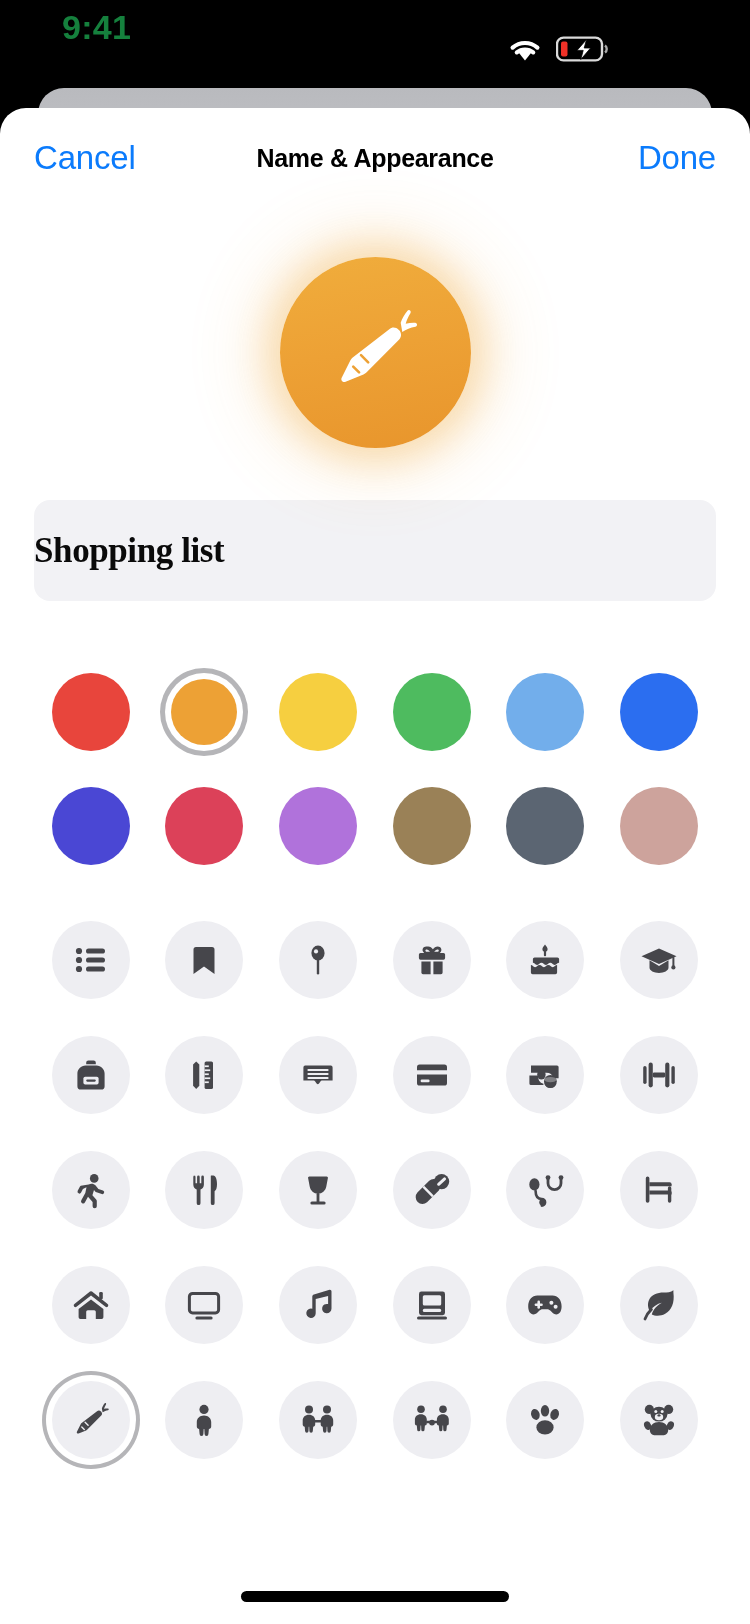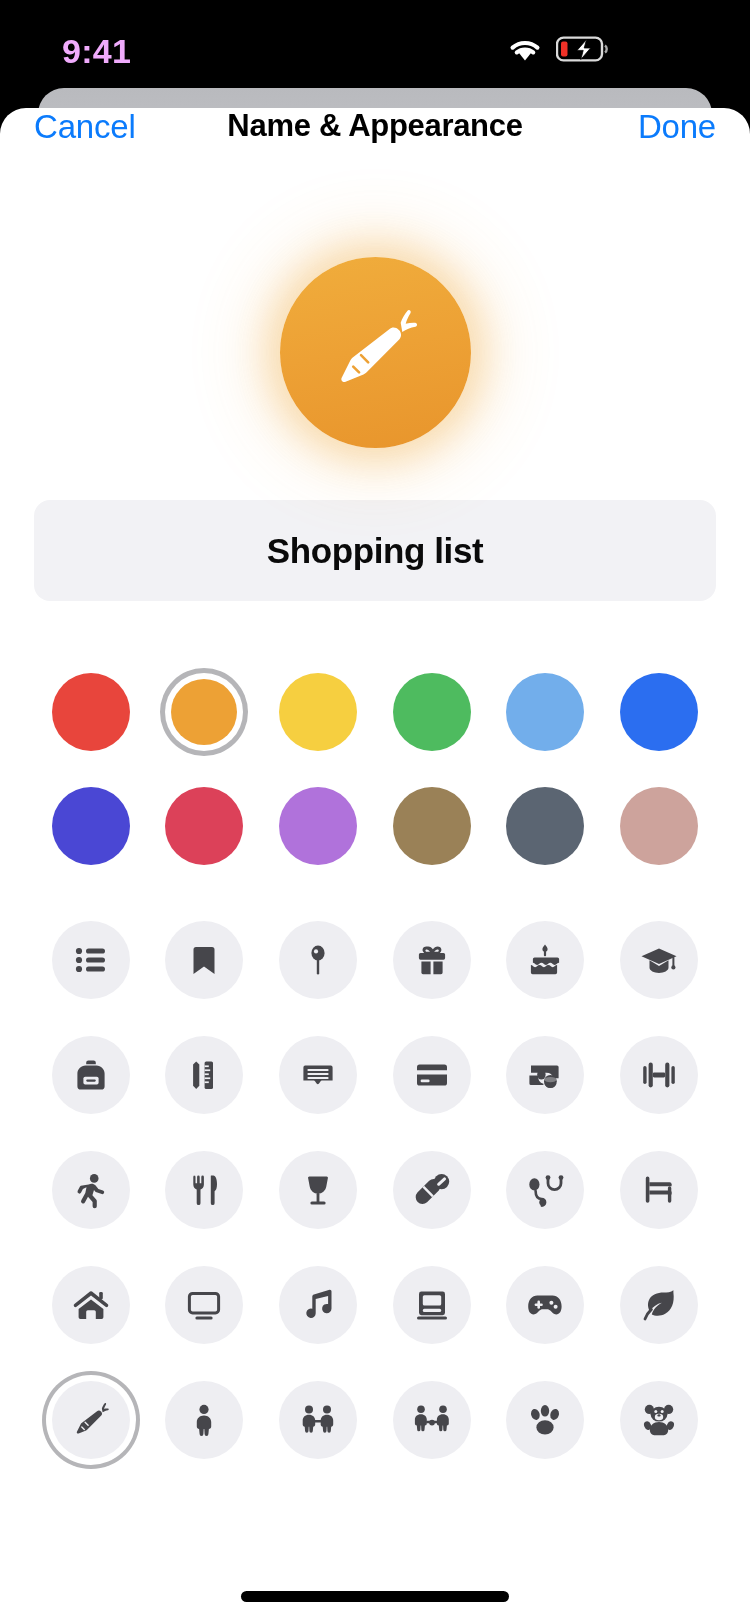--- a/index.html
+++ b/index.html
@@ -20,24 +20,23 @@
     overflow: hidden;
   }
 
   
   .status-bar {
     position: absolute;
     top: 0; left: 0;
     width: 666px;
     height: 92px;
     display: flex;
-    align-items: center;
     justify-content: space-between;
     padding: 0 58px 0 62px;
-    color: #f0abfc;
+    color: #15803d;
     z-index: 50;
   }
   .status-time {
     font-size: 34px;
     font-weight: 600;
     letter-spacing: 0.3px;
     line-height: 1;
     margin-top: 10px;
   }
   .status-right {
@@ -70,39 +69,39 @@
     border-radius: 26px 26px 0 0;
     z-index: 10;
     overflow: hidden;
   }
 
   
   .navbar {
     position: relative;
     height: 100px;
     display: flex;
-    align-items: flex-start;
-    padding: 0 34px;
+    align-items: center;
+    padding: 9px 34px;
   }
   .nav-btn {
     font-size: 33px;
     color: #0b7bfc;
     background: none;
     border: none;
     font-family: inherit;
     cursor: pointer;
     white-space: nowrap;
     letter-spacing: -0.2px;
   }
   .nav-btn.done { font-weight: 400; margin-left: 12px; }
   .nav-title {
     position: absolute;
     left: 0; right: 0;
     text-align: center;
-    font-size: 31px;
+    font-size: 25px;
     font-weight: 700;
     color: #000000;
     letter-spacing: -0.3px;
     pointer-events: none;
   }
   .nav-spacer { flex: 1; }
 
   
   .avatar-wrap {
     margin-top: 44px;
@@ -132,22 +131,22 @@
     background: #f2f2f5;
     border-radius: 16px;
     display: flex;
     align-items: center;
     justify-content: center;
   }
   .name-input {
     width: 100%;
     border: none;
     background: transparent;
-    text-align: center;
-    font-family: Liberation Sans, sans-serif;
+    text-align: left;
+    font-family: Liberation Serif, serif;
     font-size: 35px;
     font-weight: 700;
     color: #0a0a0a;
     letter-spacing: -0.4px;
     outline: none;
   }
 
   
   .color-grid {
     margin: 72px 34px 0 34px;

